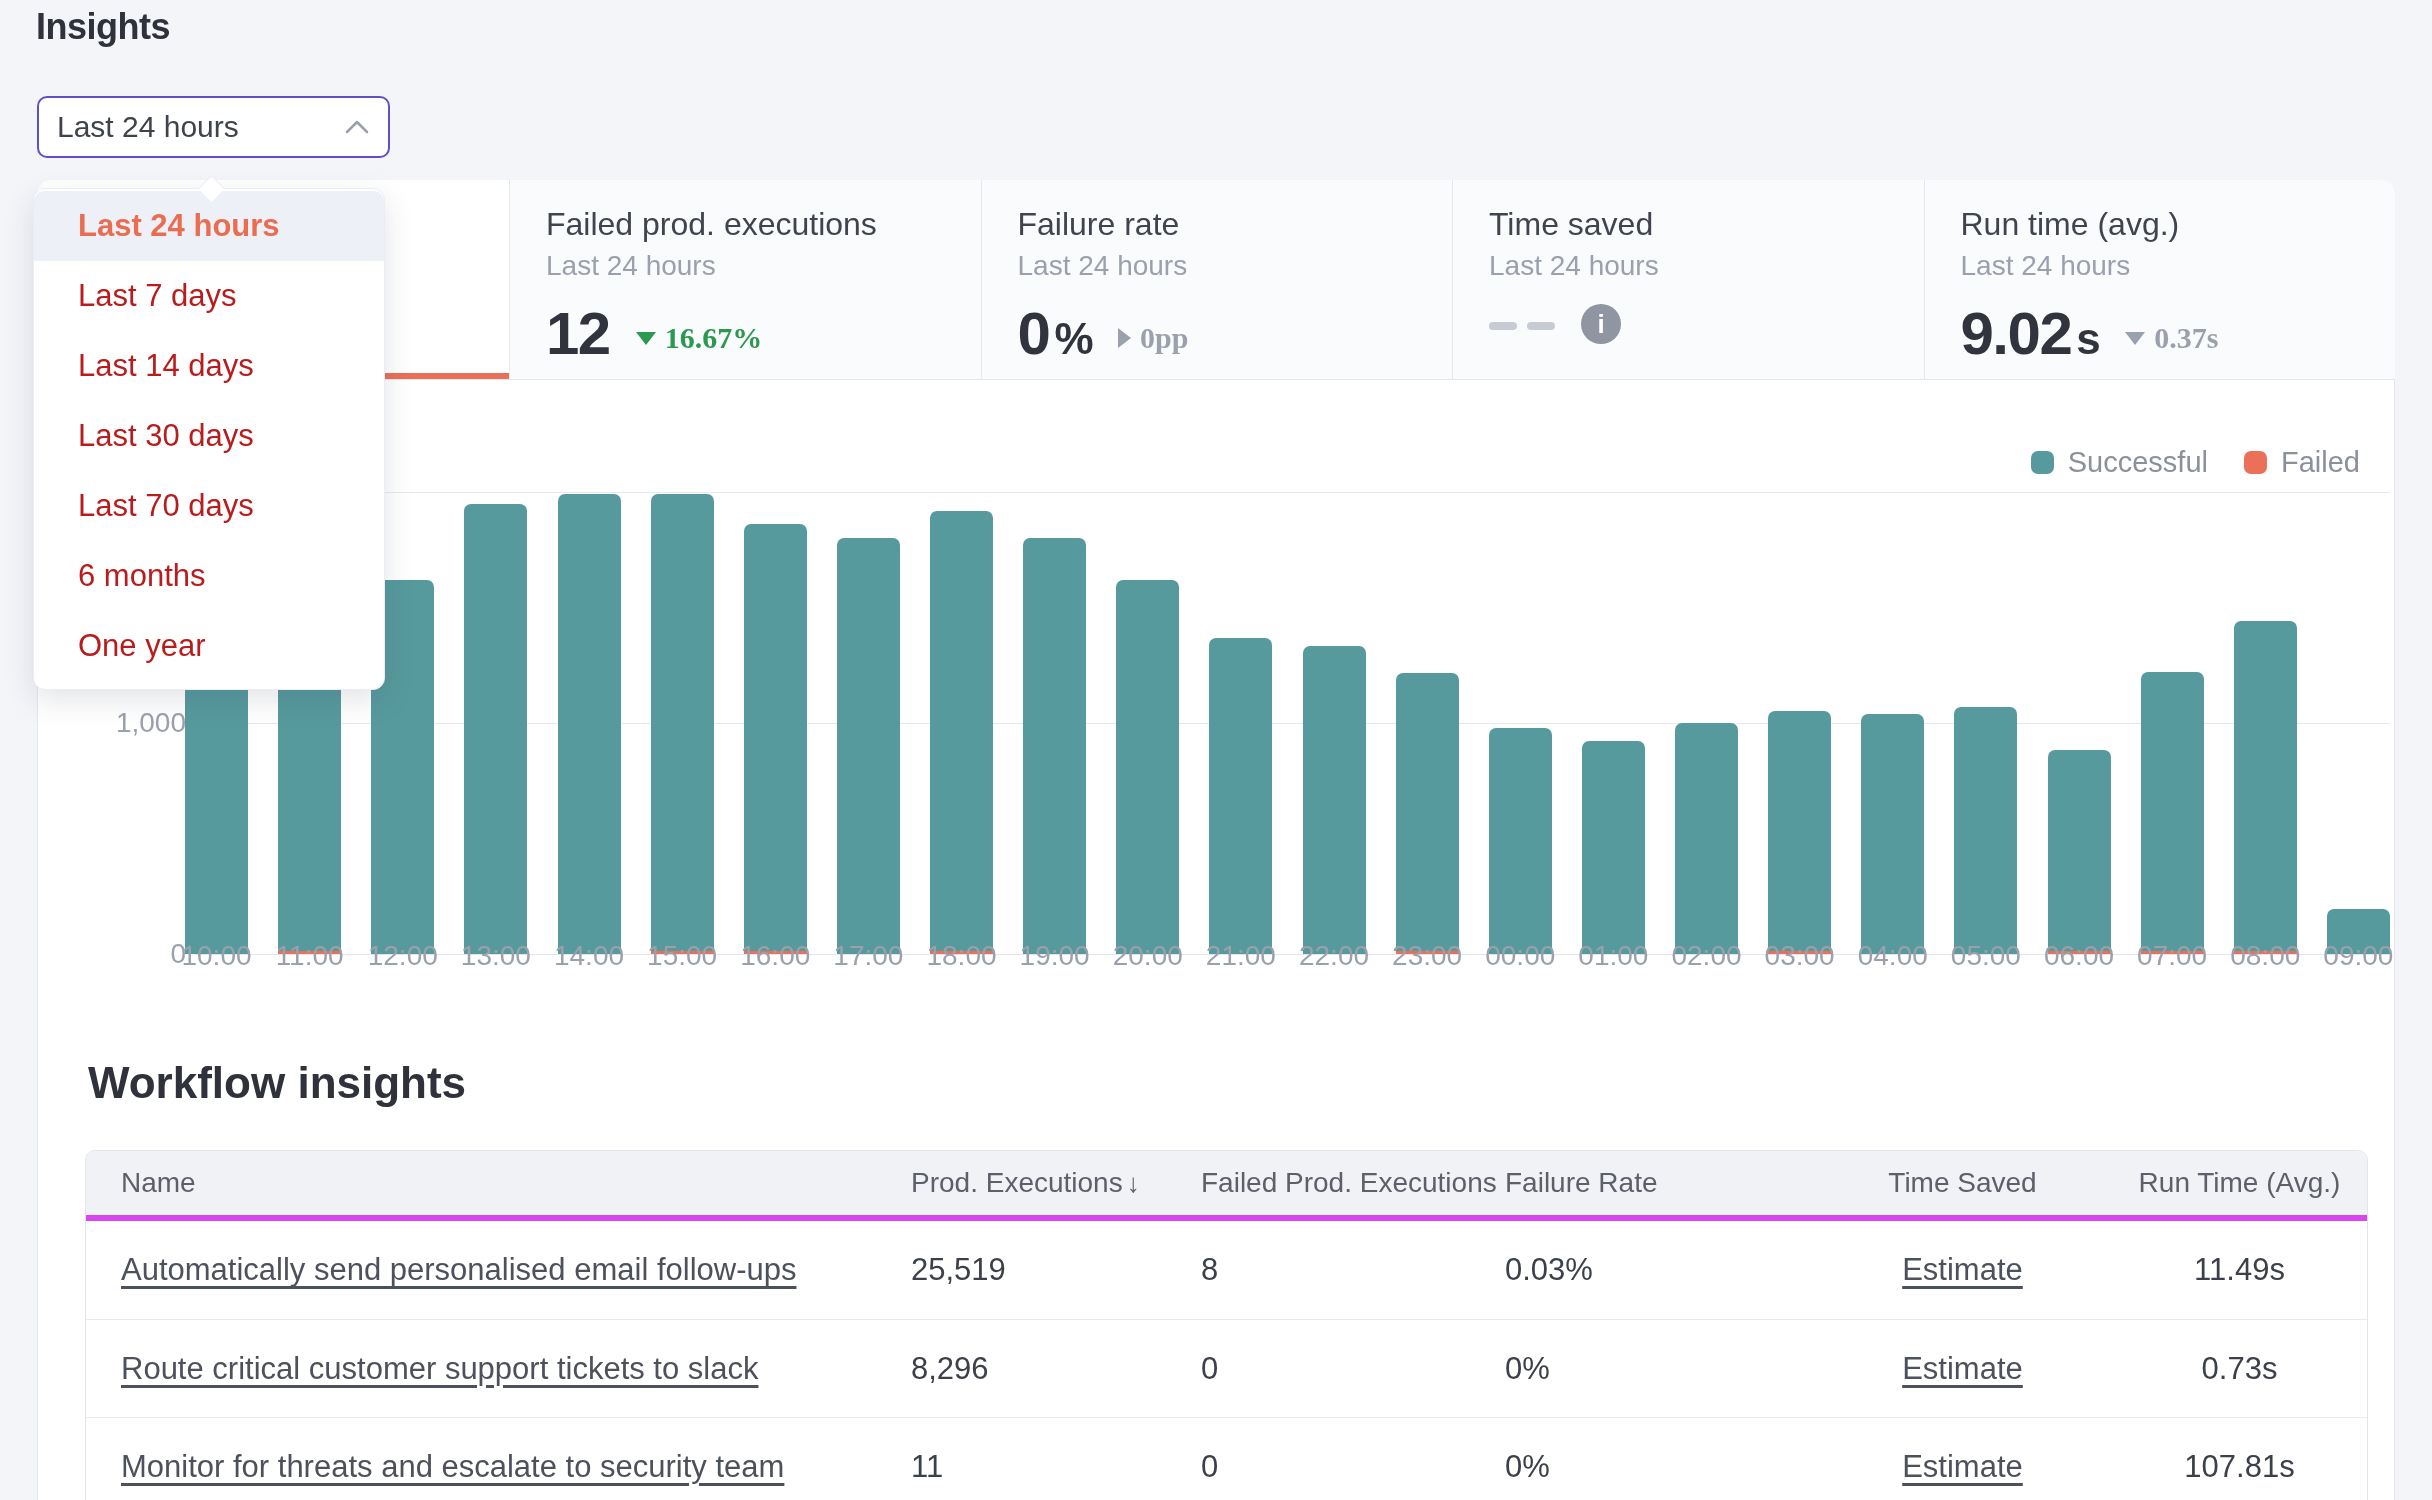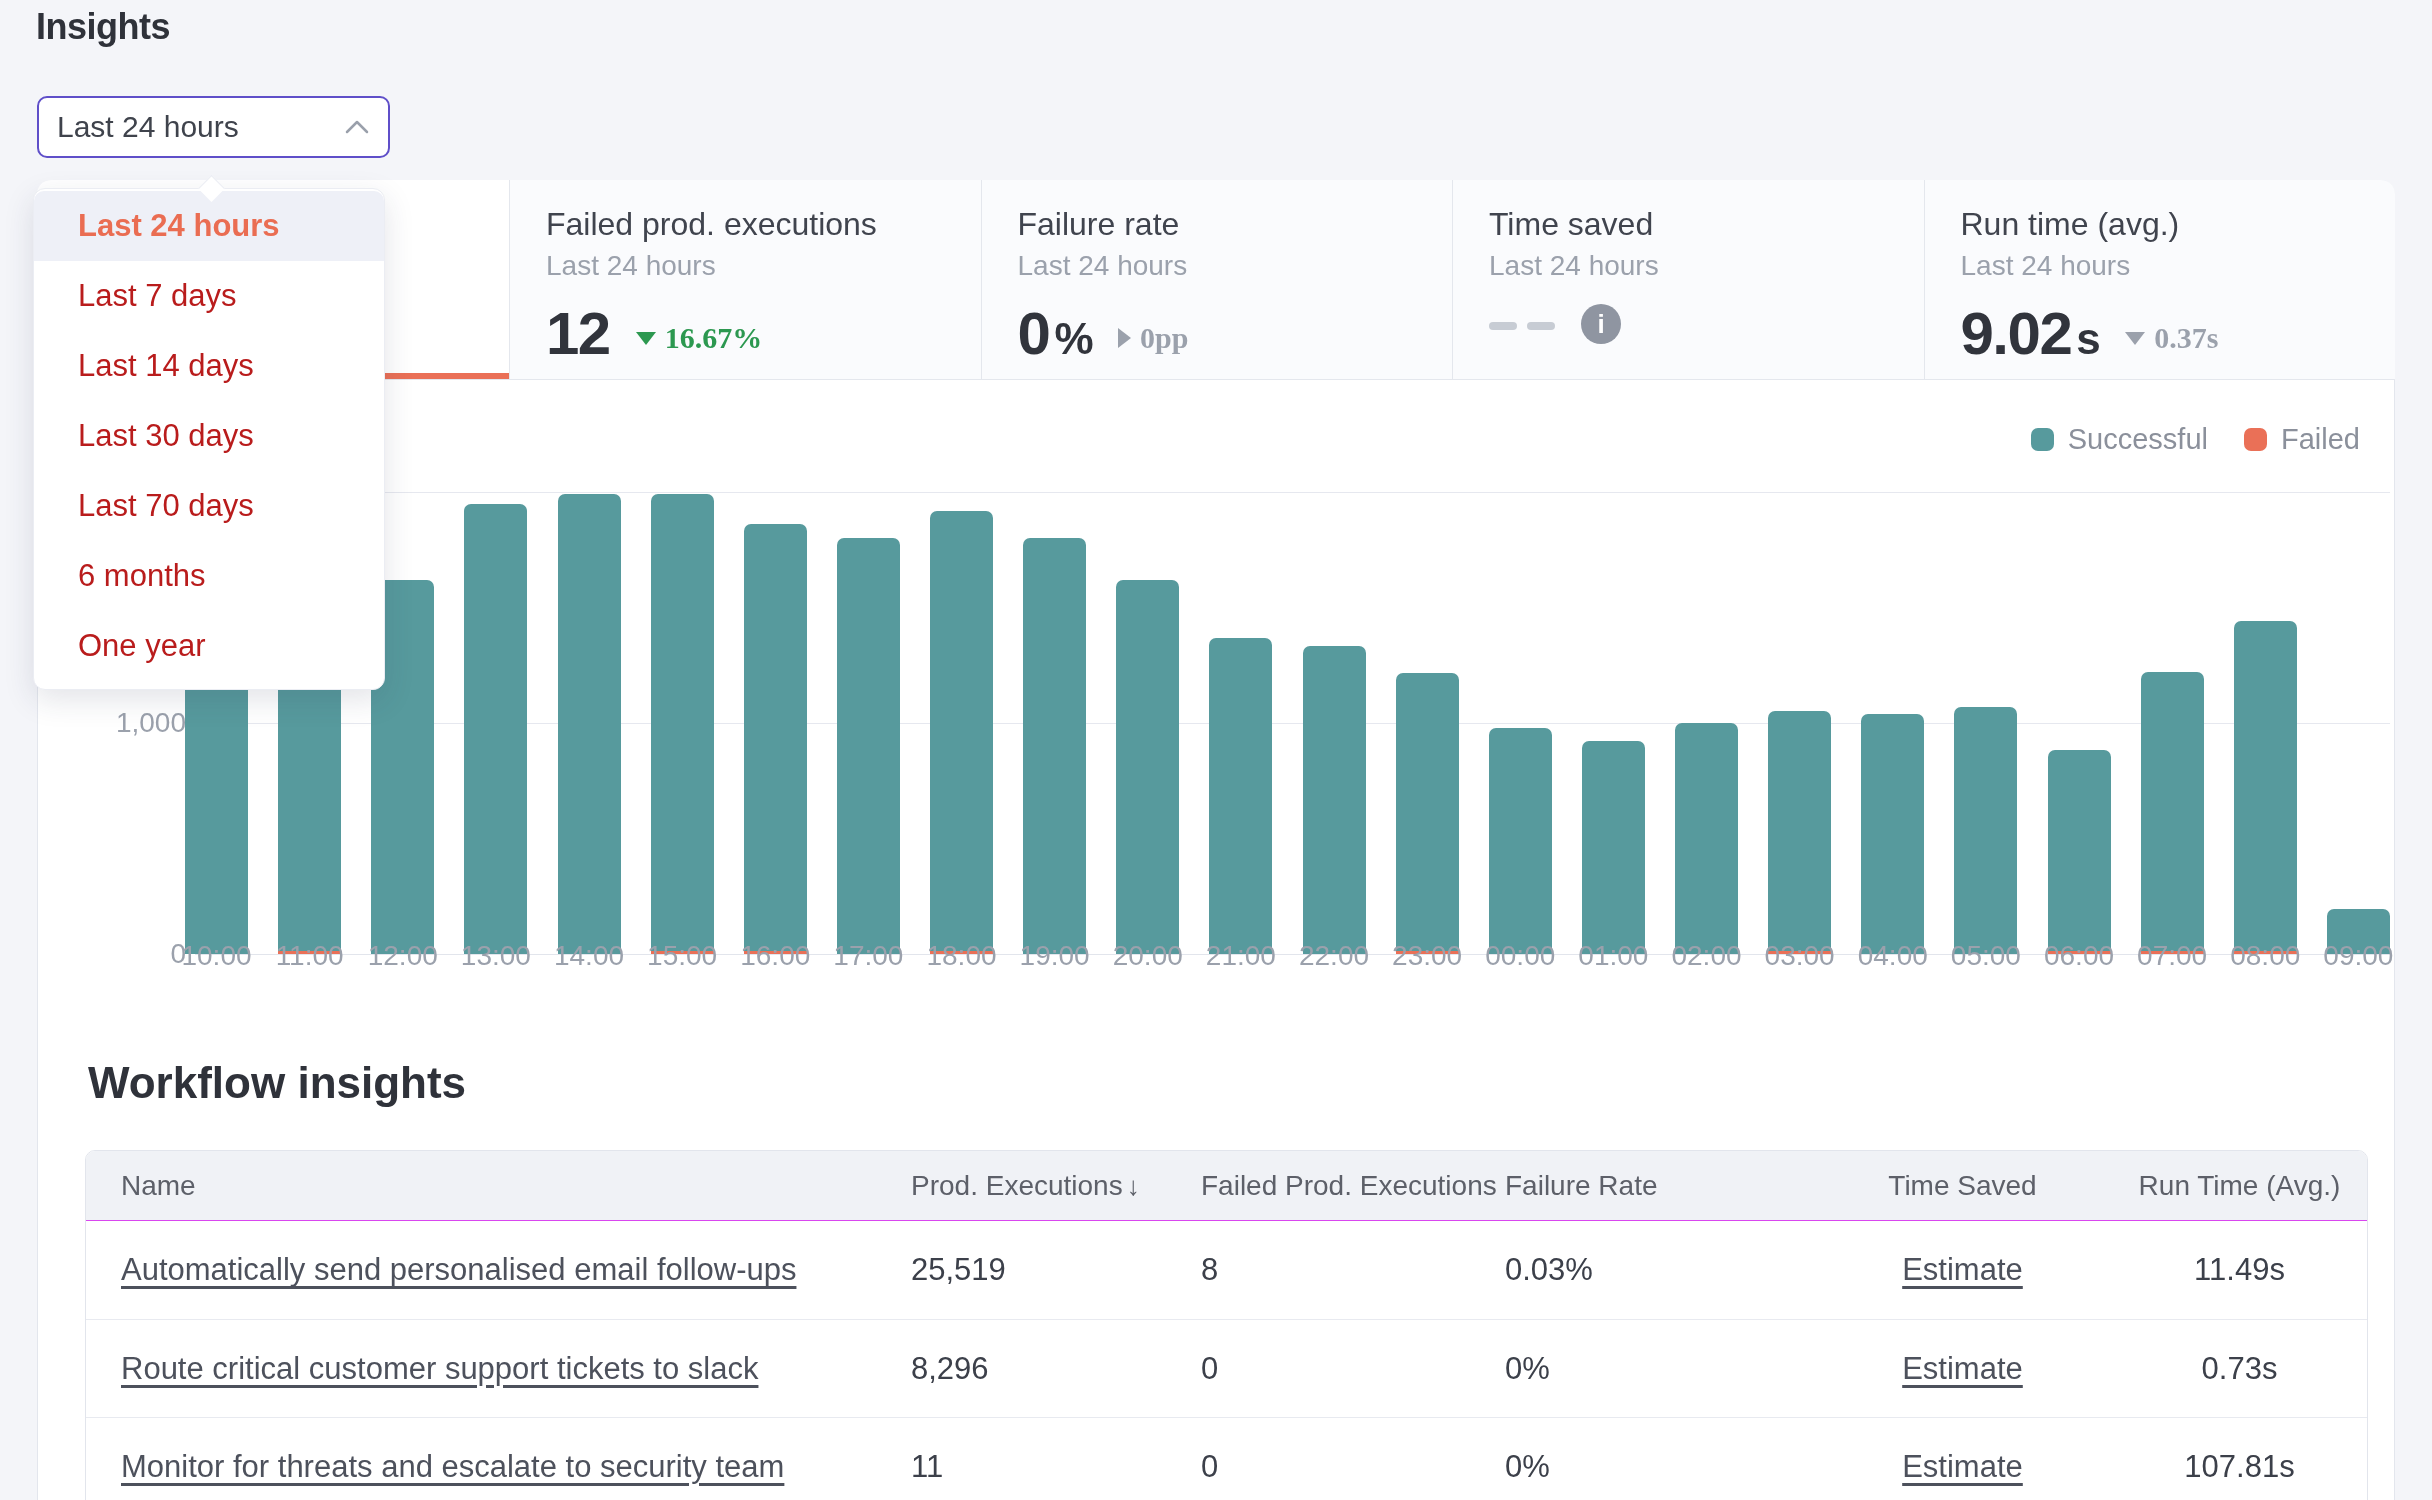--- a/index.html
+++ b/index.html
@@ -29,37 +29,37 @@
   .tri-down { width:0; height:0; border-left:10px solid transparent; border-right:10px solid transparent; border-top:13px solid currentColor; }
   .tri-right { width:0; height:0; border-top:10px solid transparent; border-bottom:10px solid transparent; border-left:13px solid currentColor; }
   .dashes { display:flex; gap:10px; align-items:center; margin-bottom:18px; }
   .dash { width:28px; height:8px; border-radius:4px; background:#c7ccd4; }
   .info-circle { width:40px; height:40px; border-radius:50%; background:#8f95a1; color:#ffffff;
                  font-size:26px; font-weight:700; display:flex; align-items:center; justify-content:center; margin-bottom:4px; }
 
   
   .gridline { position:absolute; left:195px; width:2195px; height:1px; background:#e6e8ef; }
   .ylabel { position:absolute; width:120px; left:66px; text-align:right; font-size:28px; color:#9ba1ac; transform:translateY(-50%); }
-  .legend { position:absolute; top:423px; right:72px; display:flex; gap:36px; align-items:center; }
+  .legend { position:absolute; top:446px; right:72px; display:flex; gap:36px; align-items:center; }
   .legend-item { display:flex; gap:14px; align-items:center; font-size:29px; color:#8b909b; }
   .swatch { width:23px; height:23px; border-radius:7px; }
   .bars { position:absolute; left:185px; top:492px; width:2205px; height:462px;
           display:flex; justify-content:space-between; align-items:flex-end; }
   .bar { width:63px; display:flex; flex-direction:column; justify-content:flex-end; height:100%; }
   .bar-succ { width:100%; border-radius:7px 7px 0 0; }
   .bar-fail { width:100%; }
   .xlabels { position:absolute; left:185px; top:940px; width:2205px; display:flex; justify-content:space-between; }
   .xlabel { width:63px; display:flex; justify-content:center; font-size:28px; color:#9ba1ac; white-space:nowrap; }
 
   
   .section-heading { position:absolute; left:88px; top:1058px; font-size:44px; font-weight:700; color:#2f323a; }
   .wtable { position:absolute; left:85px; top:1150px; width:2283px; background:#ffffff;
             border:1px solid #e2e5ec; border-radius:10px; overflow:hidden; }
   .thead, .trow { display:grid; grid-template-columns:825px 290px 304px 308px 299px 1fr; align-items:center; }
-  .thead { height:70px; background:#f0f2f6; border-bottom:1px solid #d946ef; font-size:28px; color:#5d6069; font-weight:500; }
+  .thead { height:70px; background:#f0f2f6; border-bottom:6px solid #d946ef; font-size:28px; color:#5d6069; font-weight:500; }
   .trow { height:98px; font-size:31px; color:#3c404a; border-top:1px solid #e8eaf0; }
   .trow:first-of-type { border-top:none; }
   .cell-name { padding-left:35px; }
   .cell-center { text-align:center; }
   .link { color:#4d515c; text-decoration:underline; text-underline-offset:6px; cursor:pointer; }
   .sort-arrow::after { content:"\2193"; font-size:26px; margin-left:4px; color:#5d6069; }
 
   
   .select-trigger { position:absolute; left:37px; top:96px; width:353px; height:62px; background:#ffffff;
                     border:2px solid #5f4fc9; border-radius:10px; display:flex; align-items:center;

